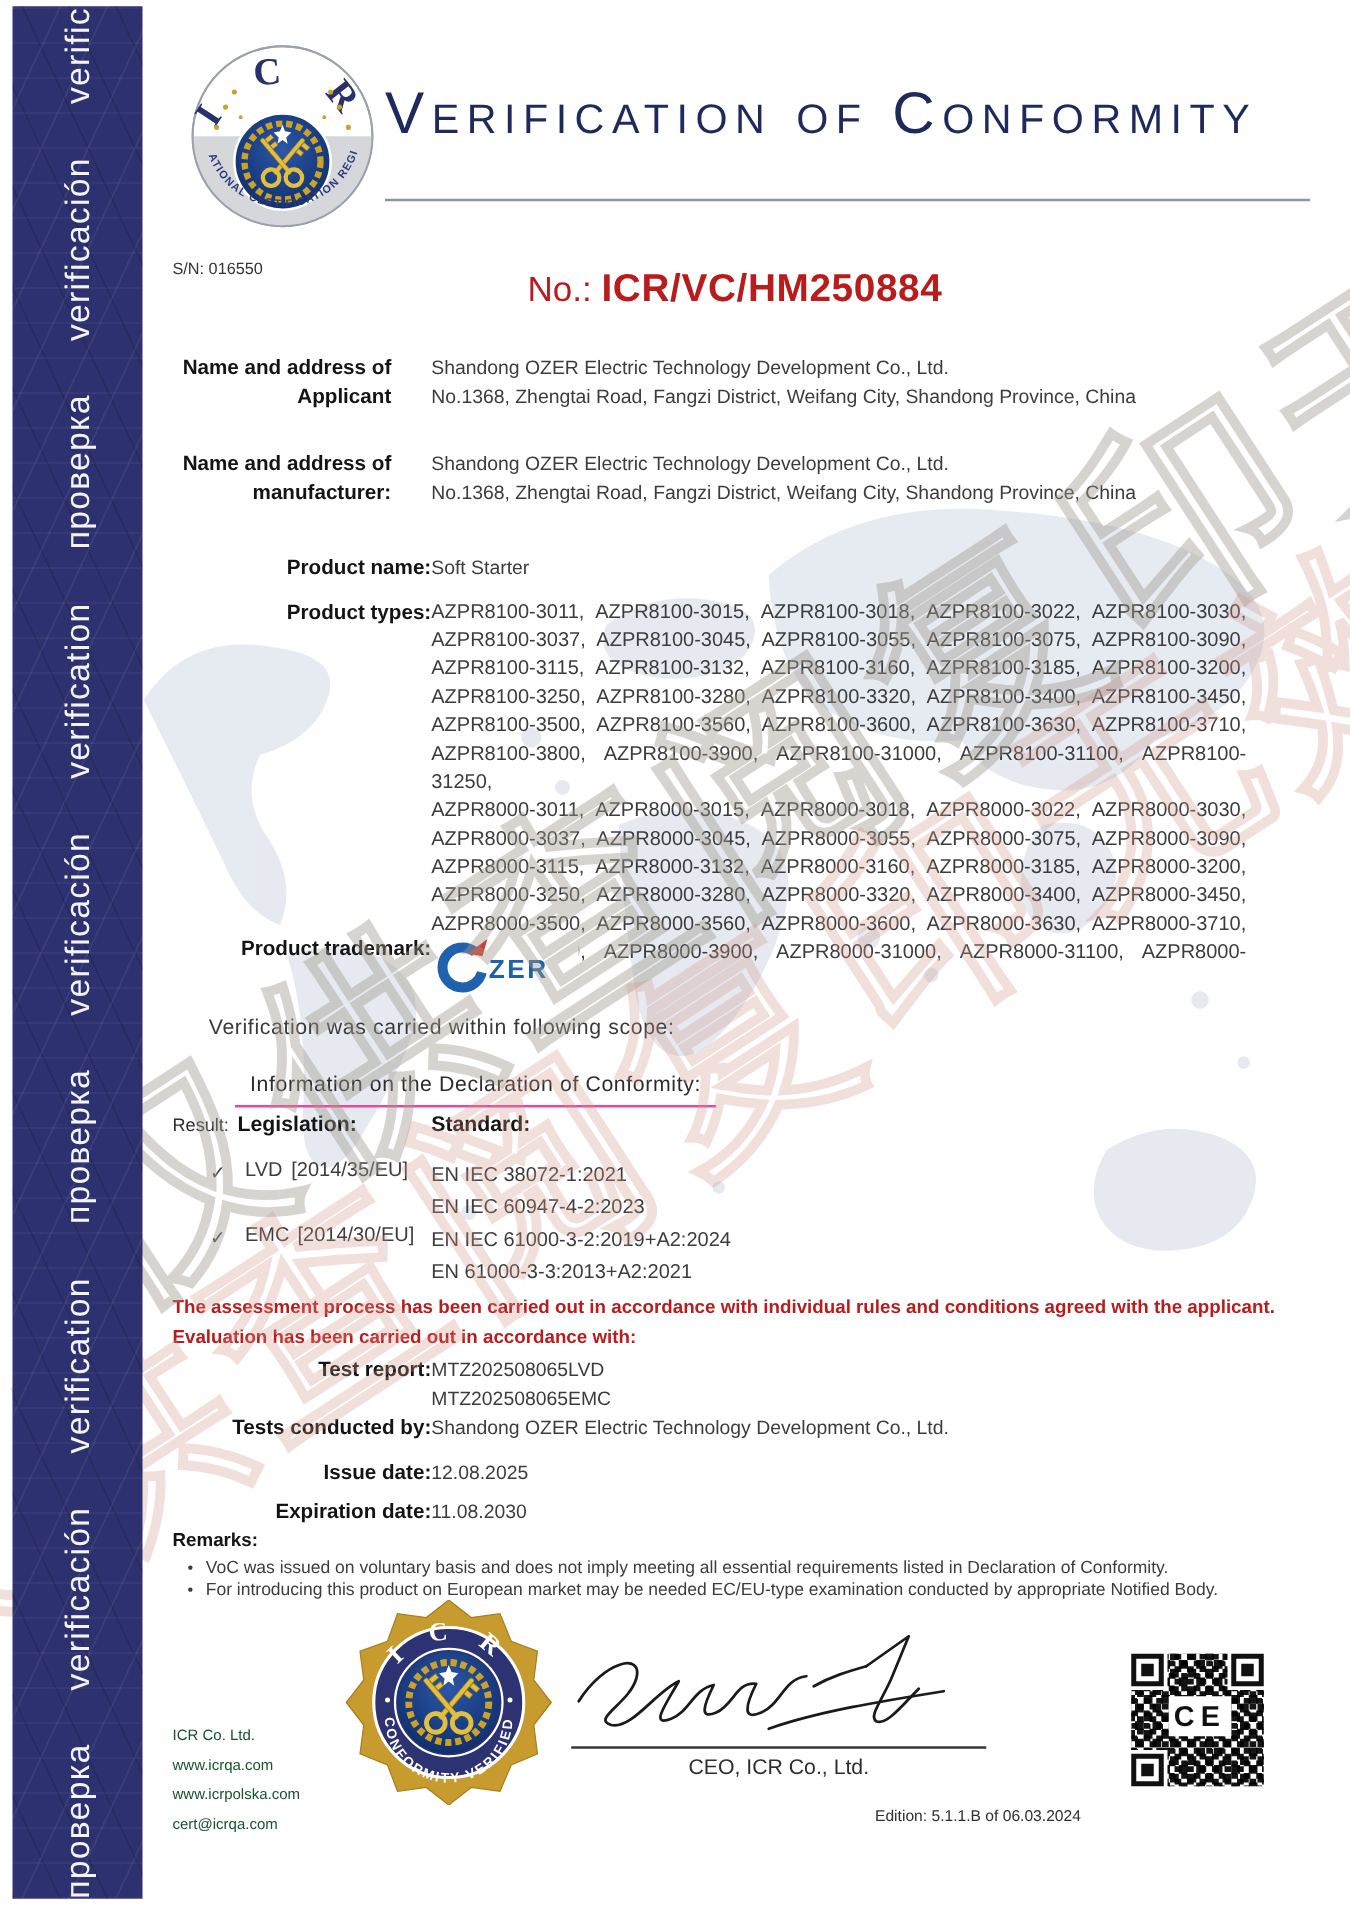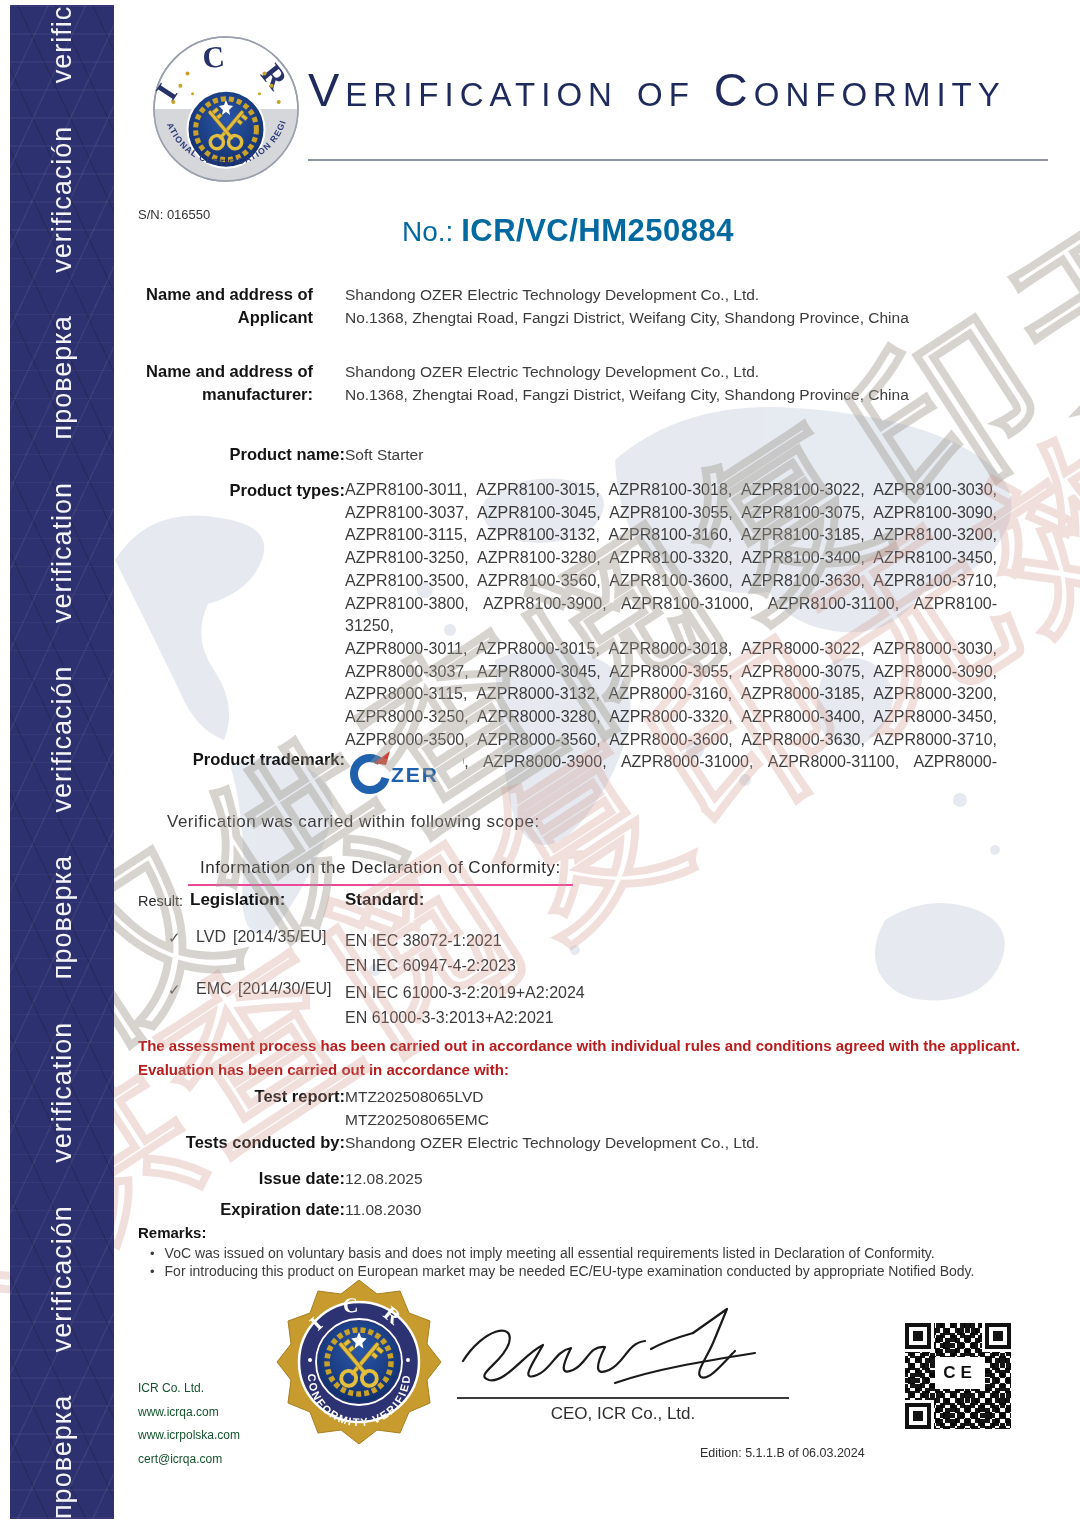--- a/index.html
+++ b/index.html
@@ -23,21 +23,21 @@
       font-size:180px;transform-origin:left center;}
   .wm1{left:60px;top:870px;transform:rotate(-33deg);}
   .wm2{left:-140px;top:1190px;transform:rotate(-33deg);-webkit-text-stroke-color:rgba(210,150,140,.30);}
   
   .content{position:absolute;inset:0;z-index:3;}
   .abs{position:absolute;}
   .title{left:308px;top:62px;font-size:47px;font-variant-caps:small-caps;letter-spacing:6px;
          color:#1f2a5c;font-weight:500;}
   .title-rule{left:308px;top:159px;width:740px;height:2px;background:#8c94a6;}
   .serial{left:138px;top:207px;font-size:13px;color:#333;}
-  .certno{left:402px;top:213px;font-size:28px;color:#0369a1;}
+  .certno{left:422px;top:213px;font-size:28px;color:#b91c1c;}
   .certno b{font-size:31px;font-weight:700;letter-spacing:.5px;}
   .field{position:absolute;left:138px;display:flex;}
   .lbl{width:207px;font-size:16.5px;font-weight:700;color:#141414;line-height:23px;flex:none;text-align:right;}
   .val{font-size:15.5px;color:#3c3c3c;line-height:23px;}
   .types .val{width:652px;}
   .types .val div{text-align:justify;text-align-last:justify;font-size:16px;line-height:22.7px;white-space:normal;}
   .scope-intro{left:138px;top:812px;font-size:17px;color:#3a3a3a;letter-spacing:.5px;margin-left:29px;}
   .decl-heading{left:188px;top:858px;font-size:17px;color:#2c2c2c;letter-spacing:.5px;
                 border-bottom:2px solid #ec4899;padding:0 12px 6px 12px;}
   .result-lbl{left:138px;top:893px;font-size:14.5px;color:#2c2c2c;}
@@ -58,21 +58,21 @@
       background:
         repeating-conic-gradient(#151515 0% 25%, #fff 0% 50%) 0px 0px/10px 10px,
         repeating-conic-gradient(#151515 0% 25%, #fff 0% 50%) 3px 5px/14px 14px;
       background-blend-mode:multiply;}
   .finder{position:absolute;width:26px;height:26px;border:4px solid #111;background:#fff;
           box-shadow:0 0 0 3px #fff;box-sizing:border-box;}
   .finder::after{content:"";position:absolute;left:4px;top:4px;width:10px;height:10px;background:#111;}
   .f-tl{left:0;top:0}.f-tr{right:0;top:0}.f-bl{left:0;bottom:0}
   .ce{position:absolute;left:30px;top:34px;width:50px;height:32px;background:#fff;
       display:flex;align-items:center;justify-content:center;
-      font-size:17px;font-weight:700;letter-spacing:5px;color:#111;}
+      font-size:23px;font-weight:700;letter-spacing:5px;color:#111;}
   .edition{left:700px;top:1446px;width:308px;text-align:left;font-size:12.5px;color:#2f2f2f;}
 </style>
 </head>
 <body>
 
 <div class="page">
 
   <svg class="map" width="1020" height="800" viewBox="0 0 1020 800">
     <g fill="#e0e5ed" opacity="0.8">
       <path d="M60,230 q35,-55 105,-42 q58,8 40,46 q-12,28 -52,40 q-16,34 6,66 q24,36 10,70 q-28,-10 -44,-48 q-30,-62 -65,-132 z"></path>

